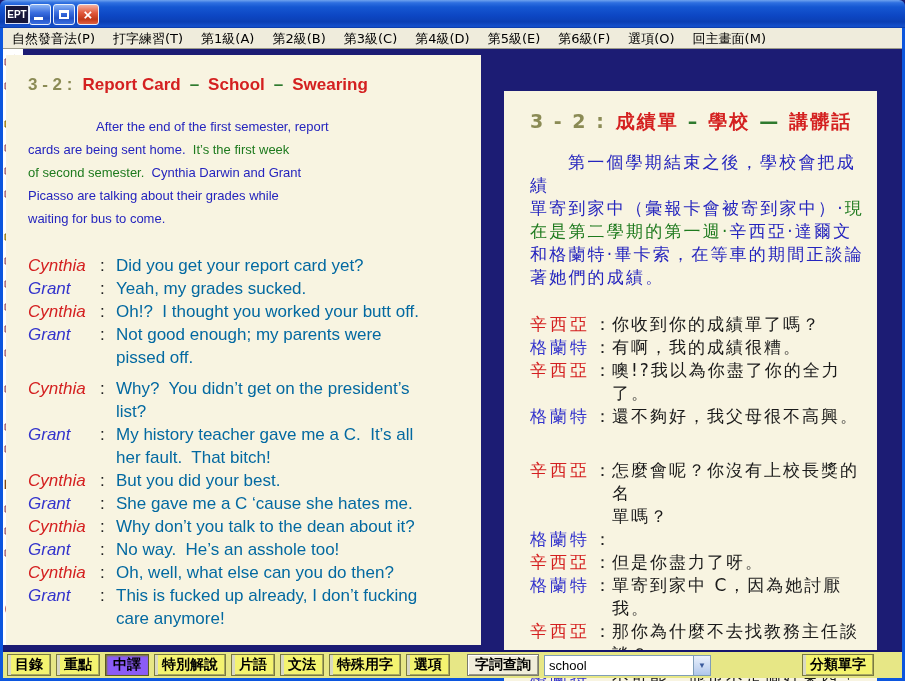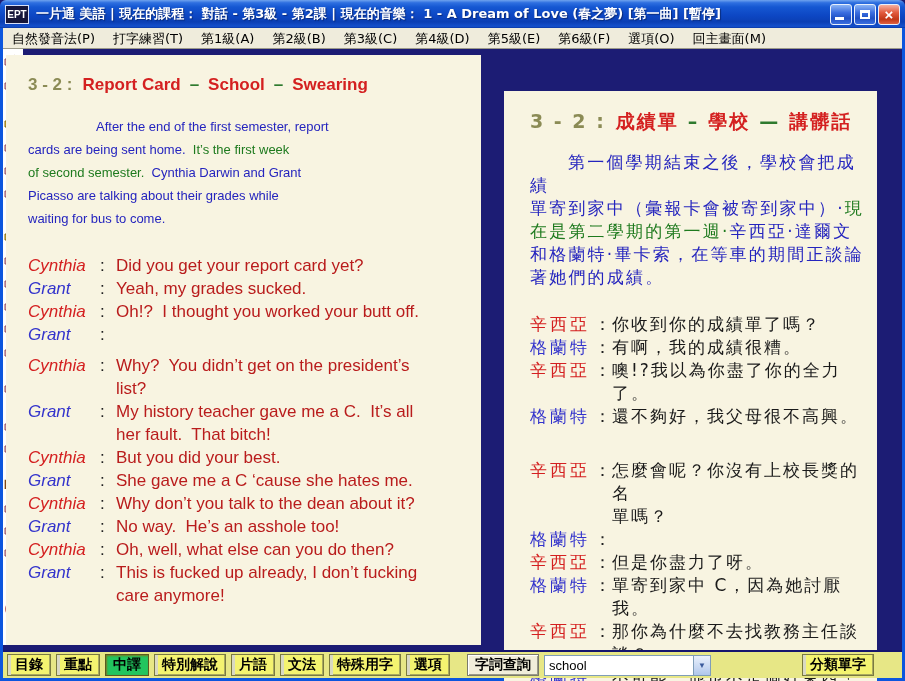--- a/index.html
+++ b/index.html
@@ -73,37 +73,37 @@
   .dialogue{margin-top:24px;}
   .drow{display:flex;line-height:23px;font-size:17px;}
   .drow.gap8{margin-top:8px;}
   .drow.gap31{margin-top:31px;}
   .dname{flex:none;width:72px;font-style:italic;}
   .panel.right .dname{width:64px;font-style:normal;letter-spacing:3px;}
   .name-red{color:#D42020;}
   .name-blue{color:#3333CC;}
   .dcolon{flex:none;width:16px;color:#202020;}
   .panel.right .dcolon{width:18px;}
-  .dtext{flex:1;color:#b91c1c;white-space:pre-wrap;}
+  .dtext{flex:1;color:#0369a1;white-space:pre-wrap;}
   .panel.right .dtext{letter-spacing:2px;color:#1A1A1A;}
   
   .toolbar{
     position:absolute;left:3px;top:650px;width:899px;height:28px;
     background:#E7E786;border-top:2px solid #15156E;
     display:flex;align-items:center;padding:0 4px;gap:5px;
   }
   .tbtn{
     height:22px;padding:0 7px;font-size:14px;font-weight:bold;color:#000;
     background:#F4F370;border:1px solid #7A7A40;
     box-shadow:inset 3px 0 0 #D9D9C2, inset -1px -1px 0 #A9A960;
     display:flex;align-items:center;white-space:nowrap;cursor:pointer;
     font-family:"DejaVu Sans","Liberation Sans",sans-serif;
   }
   .tbtn.active{
-    background:#22c55e;box-shadow:inset 1px 1px 2px #7A7A20;border-color:#5A5A20;
+    background:#8b5cf6;box-shadow:inset 1px 1px 2px #7A7A20;border-color:#5A5A20;
   }
   .tbtn.lookup{
     margin-left:12px;background:#F1EEDA;
     box-shadow:inset 1px 1px 0 #FFFFFF, inset -1px -1px 0 #9A9A8A;
     border:1px solid #7A7A6A;font-weight:bold;
   }
   .combo{
     height:21px;display:flex;align-items:stretch;border:1px solid #7F9DB9;background:#fff;
   }
   .combo input{
@@ -118,21 +118,20 @@
   .tbtn.classify{margin-left:auto;margin-right:24px;}
   .cjk{font-family:"DejaVu Sans","Liberation Sans",sans-serif;}
 </style>
 </head>
 <body>
 
 <div class="window">
 
   <div class="titlebar">
     <div class="app-logo">EPT</div>
-    <div class="win-title cjk">一片通 美語  |  現在的課程： 對話 - 第3級 - 第2課  |  現在的音樂： 1 - A Dream of Love (春之夢) [第一曲] [暫停]</div>
     <div class="win-controls">
       <div class="wbtn min">
           <i></i>
         </div>
       <div class="wbtn max">
           <i></i>
         </div>
       <div class="wbtn close">
           <span>×</span>
         </div>
@@ -280,20 +279,22 @@
           <span class="dtext">Yeah, my grades sucked.</span>
         </div>
       <div class="drow">
           <span class="dname name-red">Cynthia</span>
           <span class="dcolon">:</span>
           <span class="dtext">Oh!?  I thought you worked your butt off.</span>
         </div>
       <div class="drow">
           <span class="dname name-blue">Grant</span>
           <span class="dcolon">:</span>
+          <span class="dtext">Not good enough; my parents were
+pissed off.</span>
         </div>
       <div class="drow gap8">
           <span class="dname name-red">Cynthia</span>
           <span class="dcolon">:</span>
           <span class="dtext">Why?  You didn’t get on the president’s
 list?</span>
         </div>
       <div class="drow">
           <span class="dname name-blue">Grant</span>
           <span class="dcolon">:</span>

